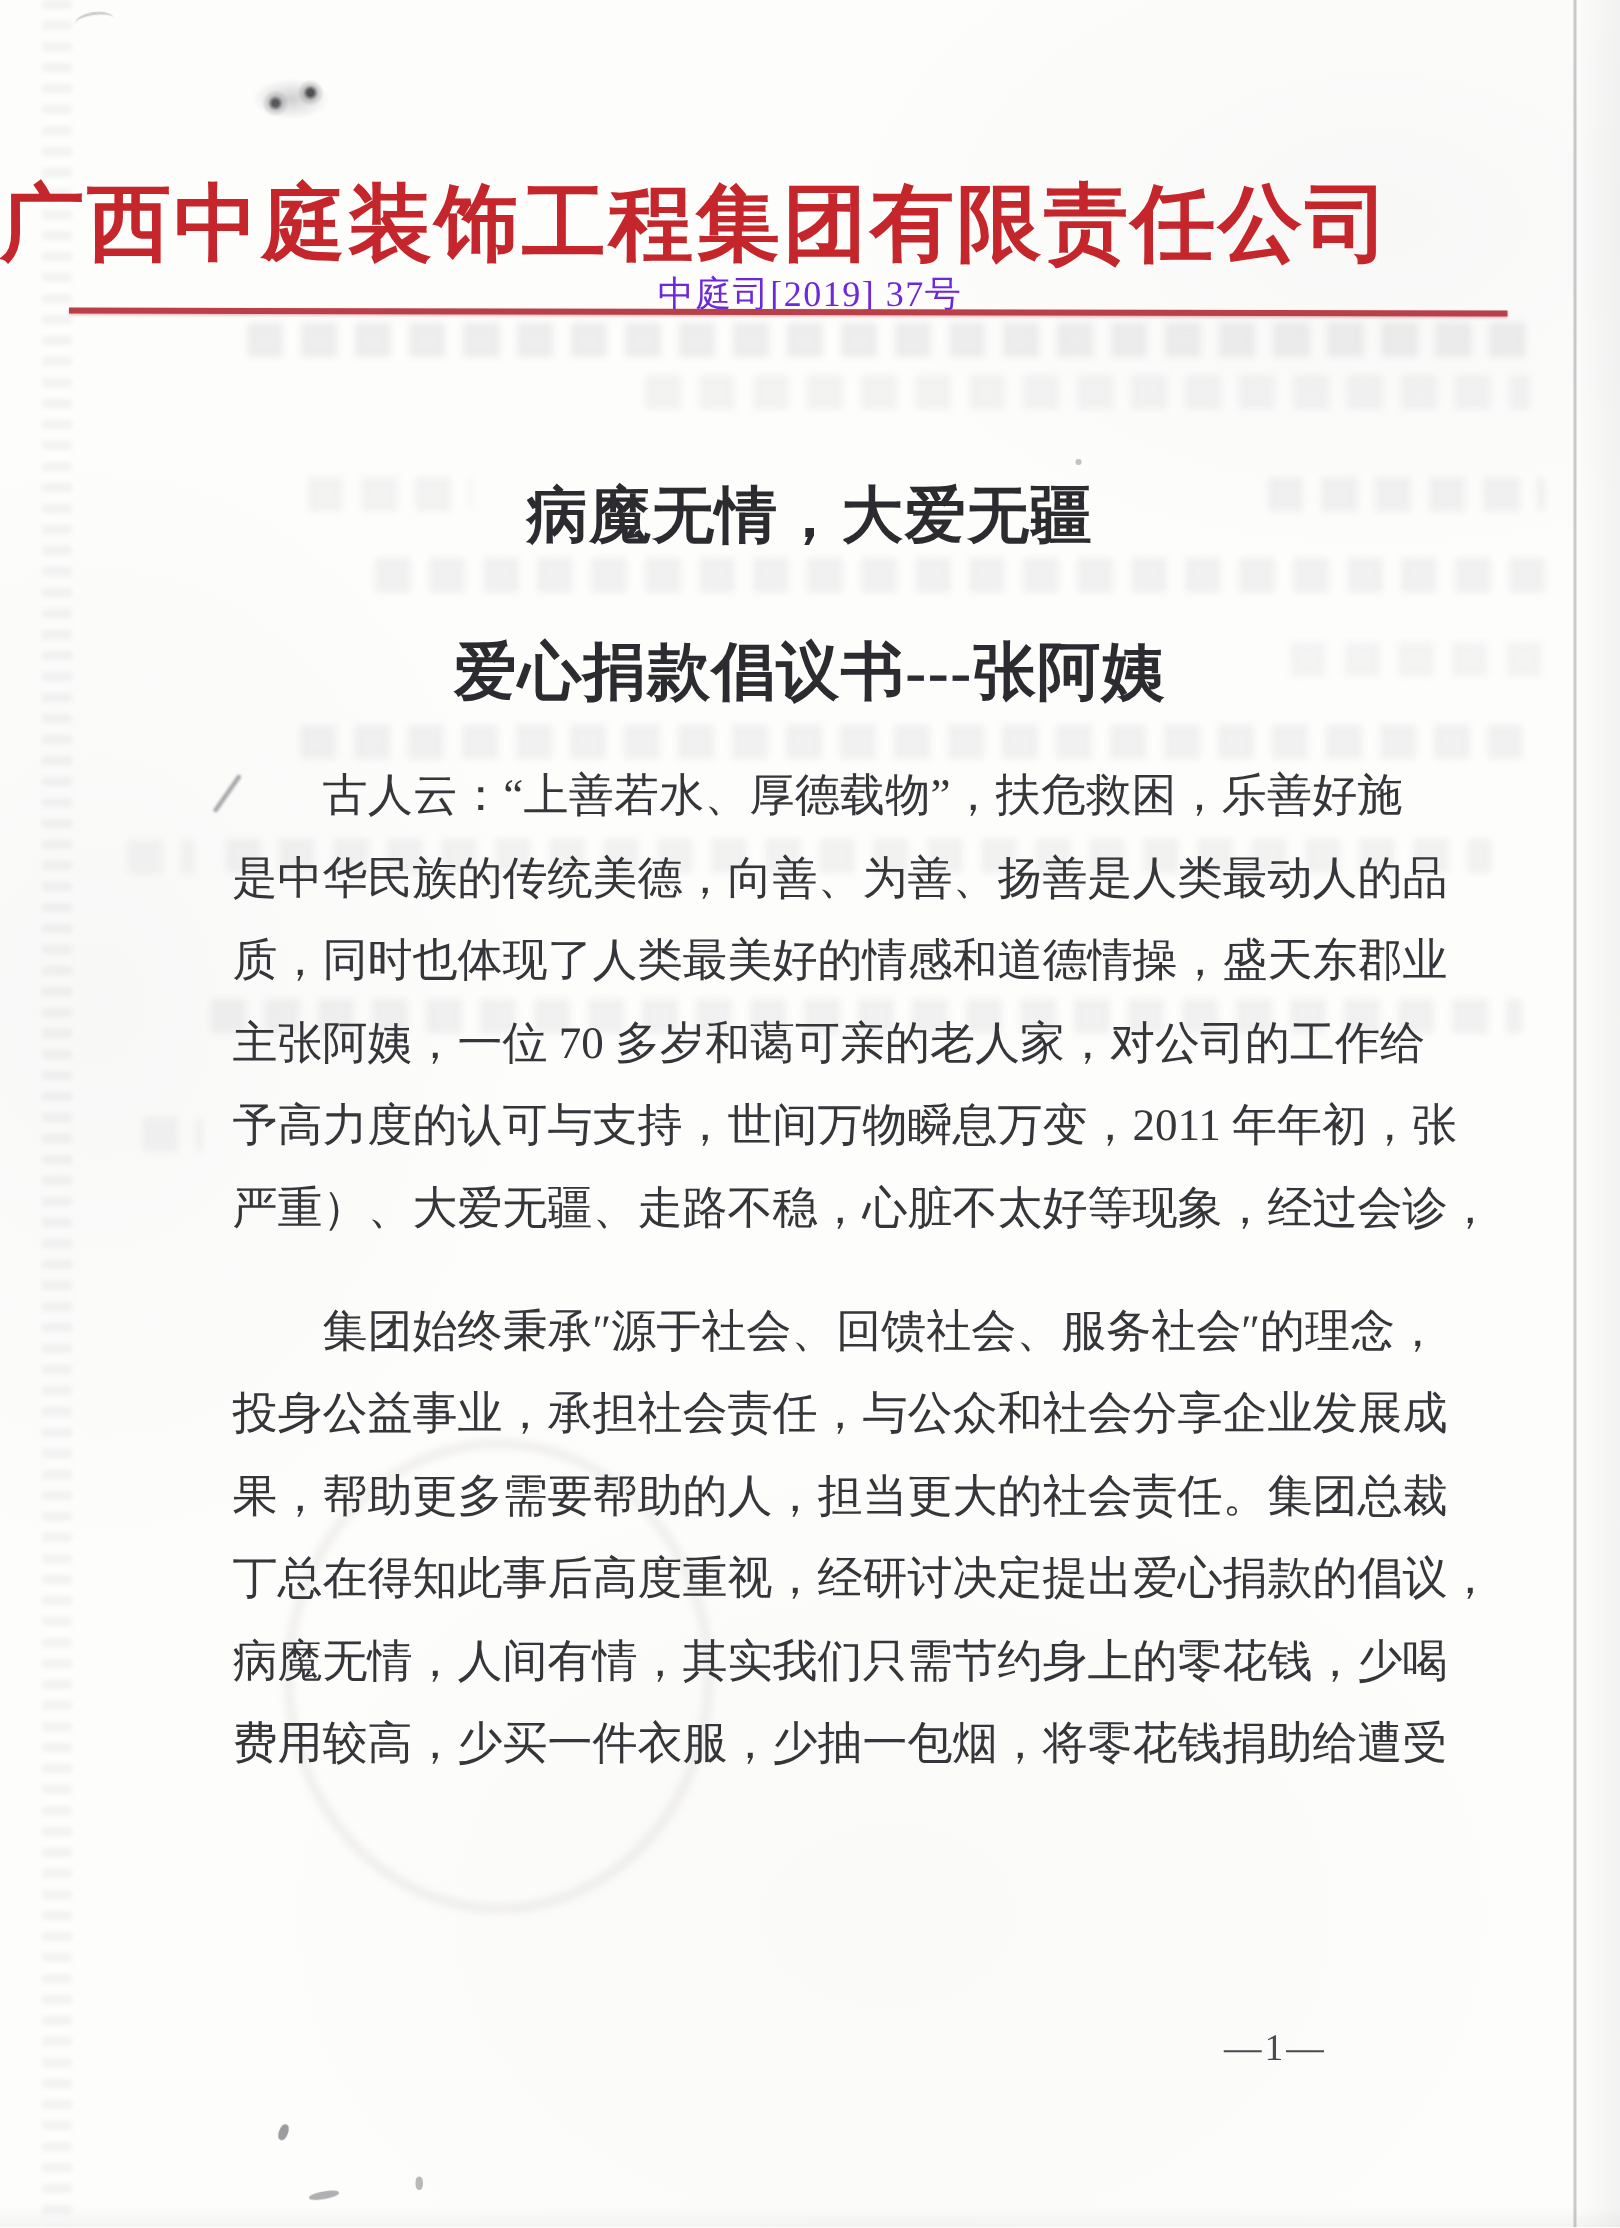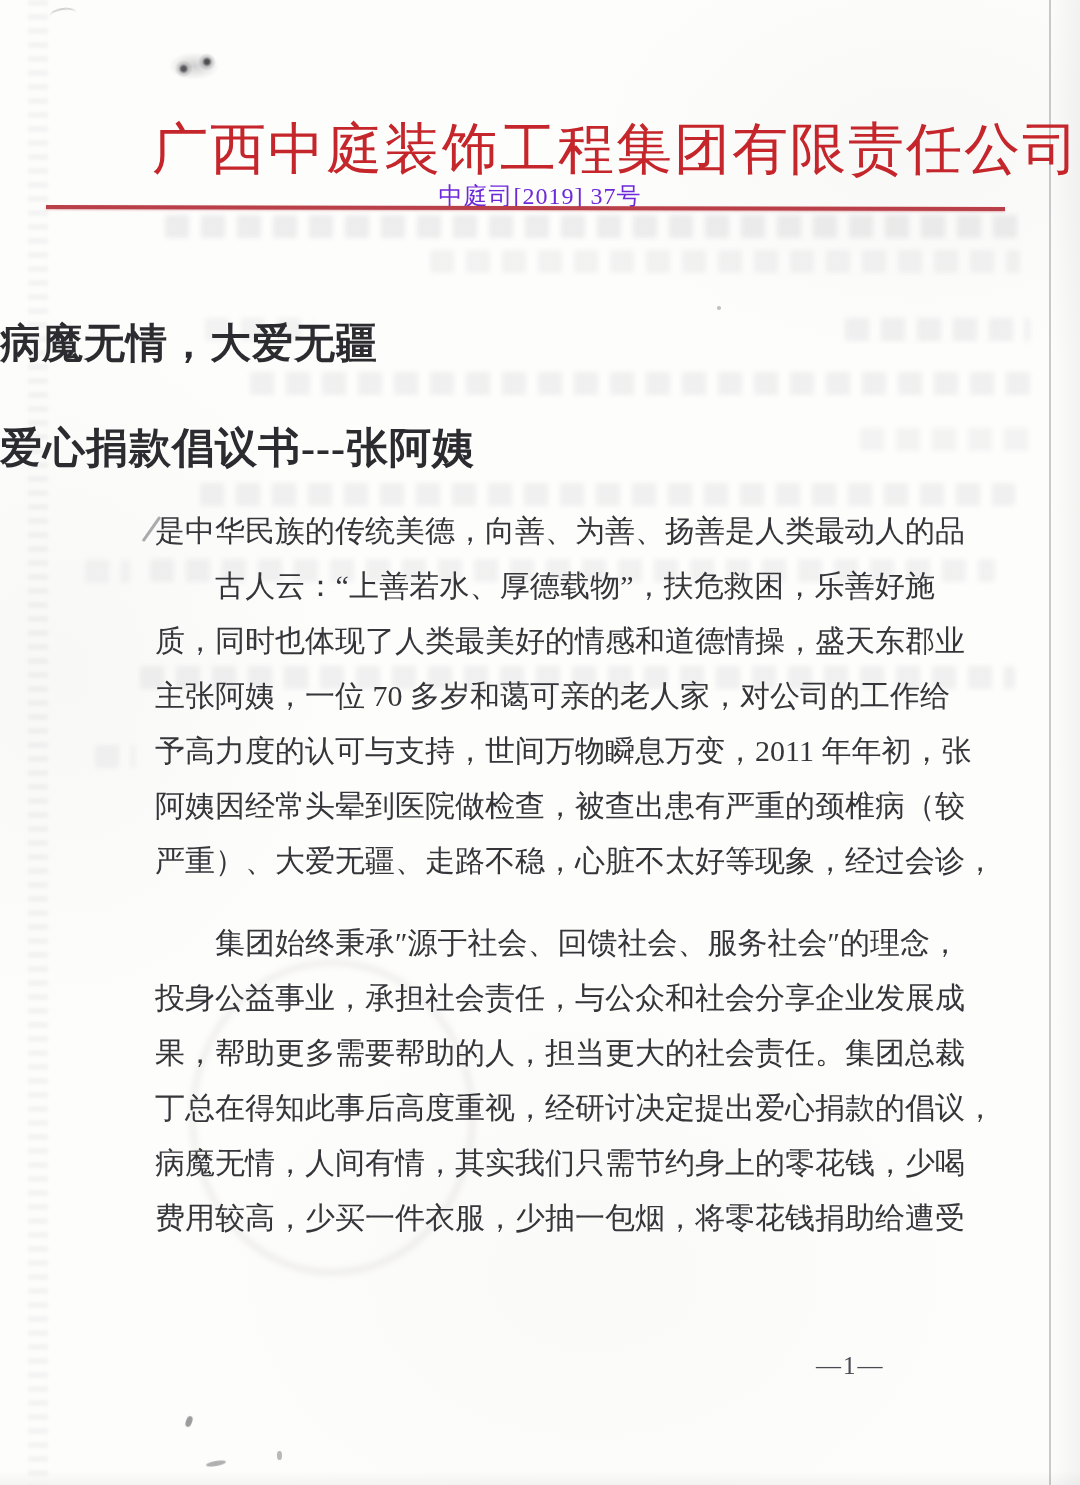--- a/index.html
+++ b/index.html
@@ -28,23 +28,23 @@
       radial-gradient(ellipse 720px 520px at 55% 86%, rgba(160,160,160,.04), transparent 60%);
   }
 
   
   .company-name {
     position: absolute;
     top: 112px;
     left: 0;
     width: 100%;
     margin: 0;
-    text-align: right;
+    text-align: left;
     font-size: 56px;
-    font-weight: normal;
+    font-weight: bold;
     letter-spacing: 2px;
     color: #c5262b;
     white-space: nowrap;
   }
   .doc-number {
     position: absolute;
     top: 180px;
     left: 0;
     width: 100%;
     text-align: center;
@@ -62,20 +62,21 @@
     transform: rotate(0.12deg);
     box-shadow: 0 1px 2px rgba(185,63,72,.35);
   }
 
   
   .doc-title {
     position: absolute;
     left: 0;
     width: 100%;
     margin: 0;
+    text-align: center;
     font-weight: bold;
     color: #2b2b30;
     letter-spacing: 1px;
     white-space: nowrap;
   }
   .title-1 { top: 316px; font-size: 41px; }
   .title-2 { top: 420px; font-size: 42px; }
 
   
   .body-text {
@@ -237,26 +238,25 @@
 
   <h1 class="company-name">广西中庭装饰工程集团有限责任公司</h1>
   <div class="doc-number">中庭司[2019] 37号</div>
   <div class="red-rule"></div>
 
   <h2 class="doc-title title-1">病魔无情，大爱无疆</h2>
   <h2 class="doc-title title-2">爱心捐款倡议书---张阿姨</h2>
 
   <div class="body-text">
     <div>
+      <div class="body-line indent">古人云：“上善若水、厚德载物”，扶危救困，乐善好施</div>
       <div class="body-line">是中华民族的传统美德，向善、为善、扬善是人类最动人的品</div>
-      <div class="body-line indent">古人云：“上善若水、厚德载物”，扶危救困，乐善好施</div>
       <div class="body-line">质，同时也体现了人类最美好的情感和道德情操，盛天东郡业</div>
       <div class="body-line">主张阿姨，一位 70 多岁和蔼可亲的老人家，对公司的工作给</div>
       <div class="body-line">予高力度的认可与支持，世间万物瞬息万变，2011 年年初，张</div>
-      <div class="body-line">阿姨因经常头晕到医院做检查，被查出患有严重的颈椎病（较</div>
       <div class="body-line">严重）、大爱无疆、走路不稳，心脏不太好等现象，经过会诊，</div>
     </div>
     <div class="para-2">
       <div class="body-line indent">集团始终秉承″源于社会、回馈社会、服务社会″的理念，</div>
       <div class="body-line">投身公益事业，承担社会责任，与公众和社会分享企业发展成</div>
       <div class="body-line">果，帮助更多需要帮助的人，担当更大的社会责任。集团总裁</div>
       <div class="body-line">丁总在得知此事后高度重视，经研讨决定提出爱心捐款的倡议，</div>
       <div class="body-line">病魔无情，人间有情，其实我们只需节约身上的零花钱，少喝</div>
       <div class="body-line">费用较高，少买一件衣服，少抽一包烟，将零花钱捐助给遭受</div>
     </div>

